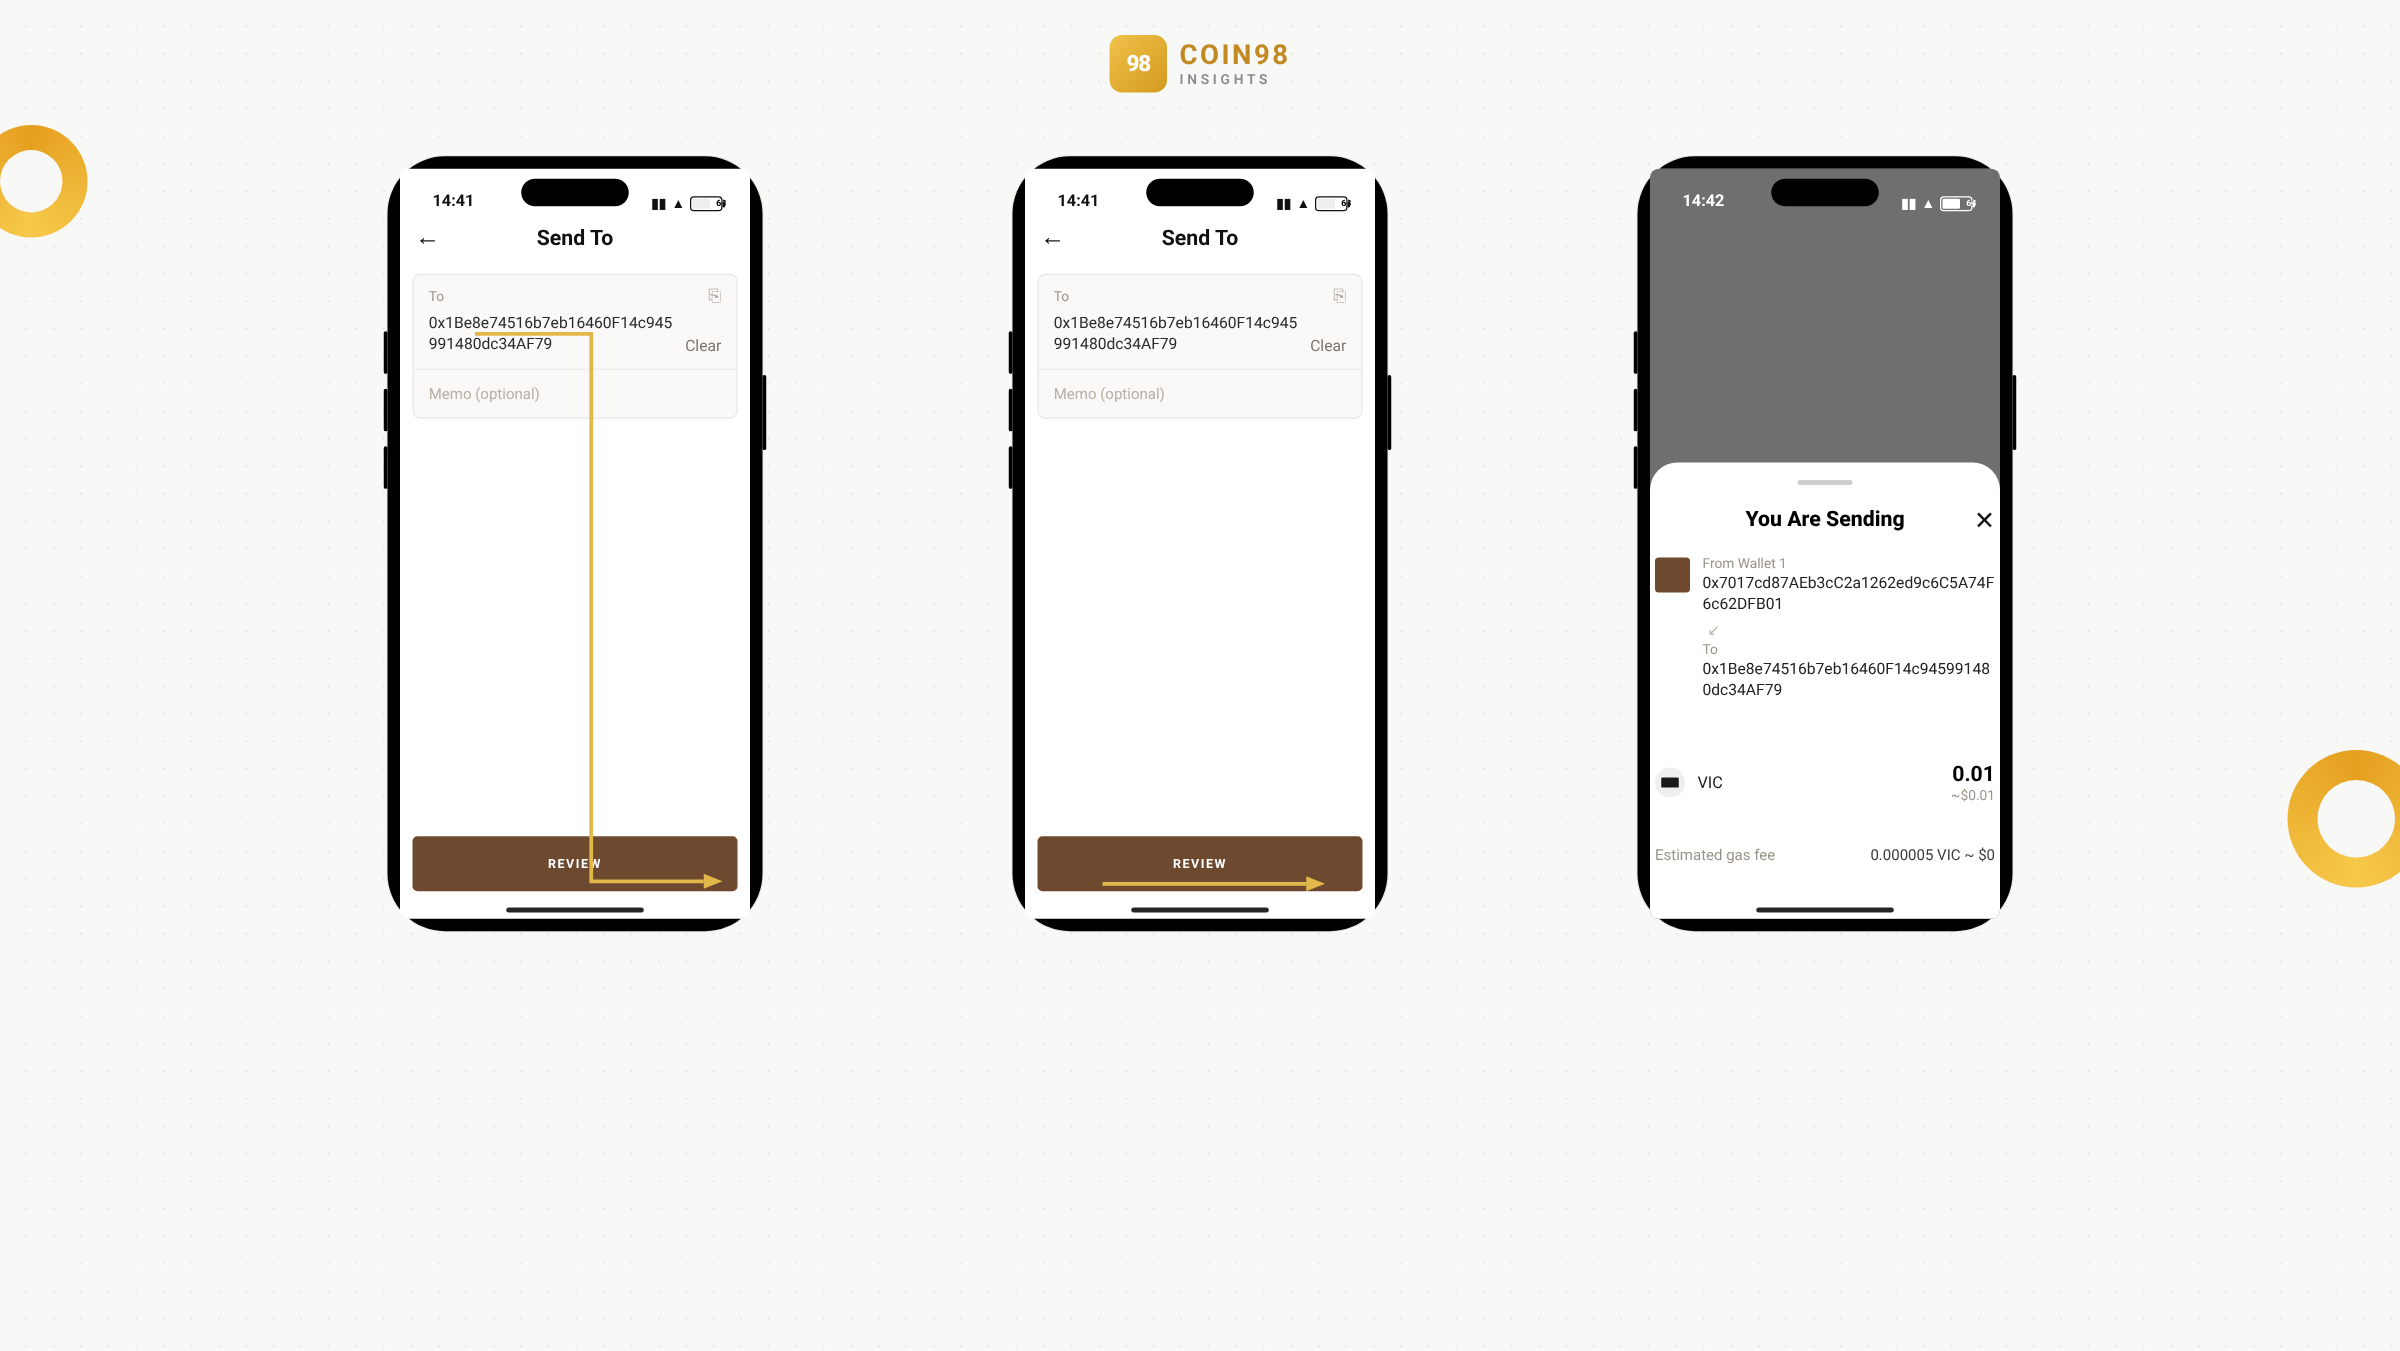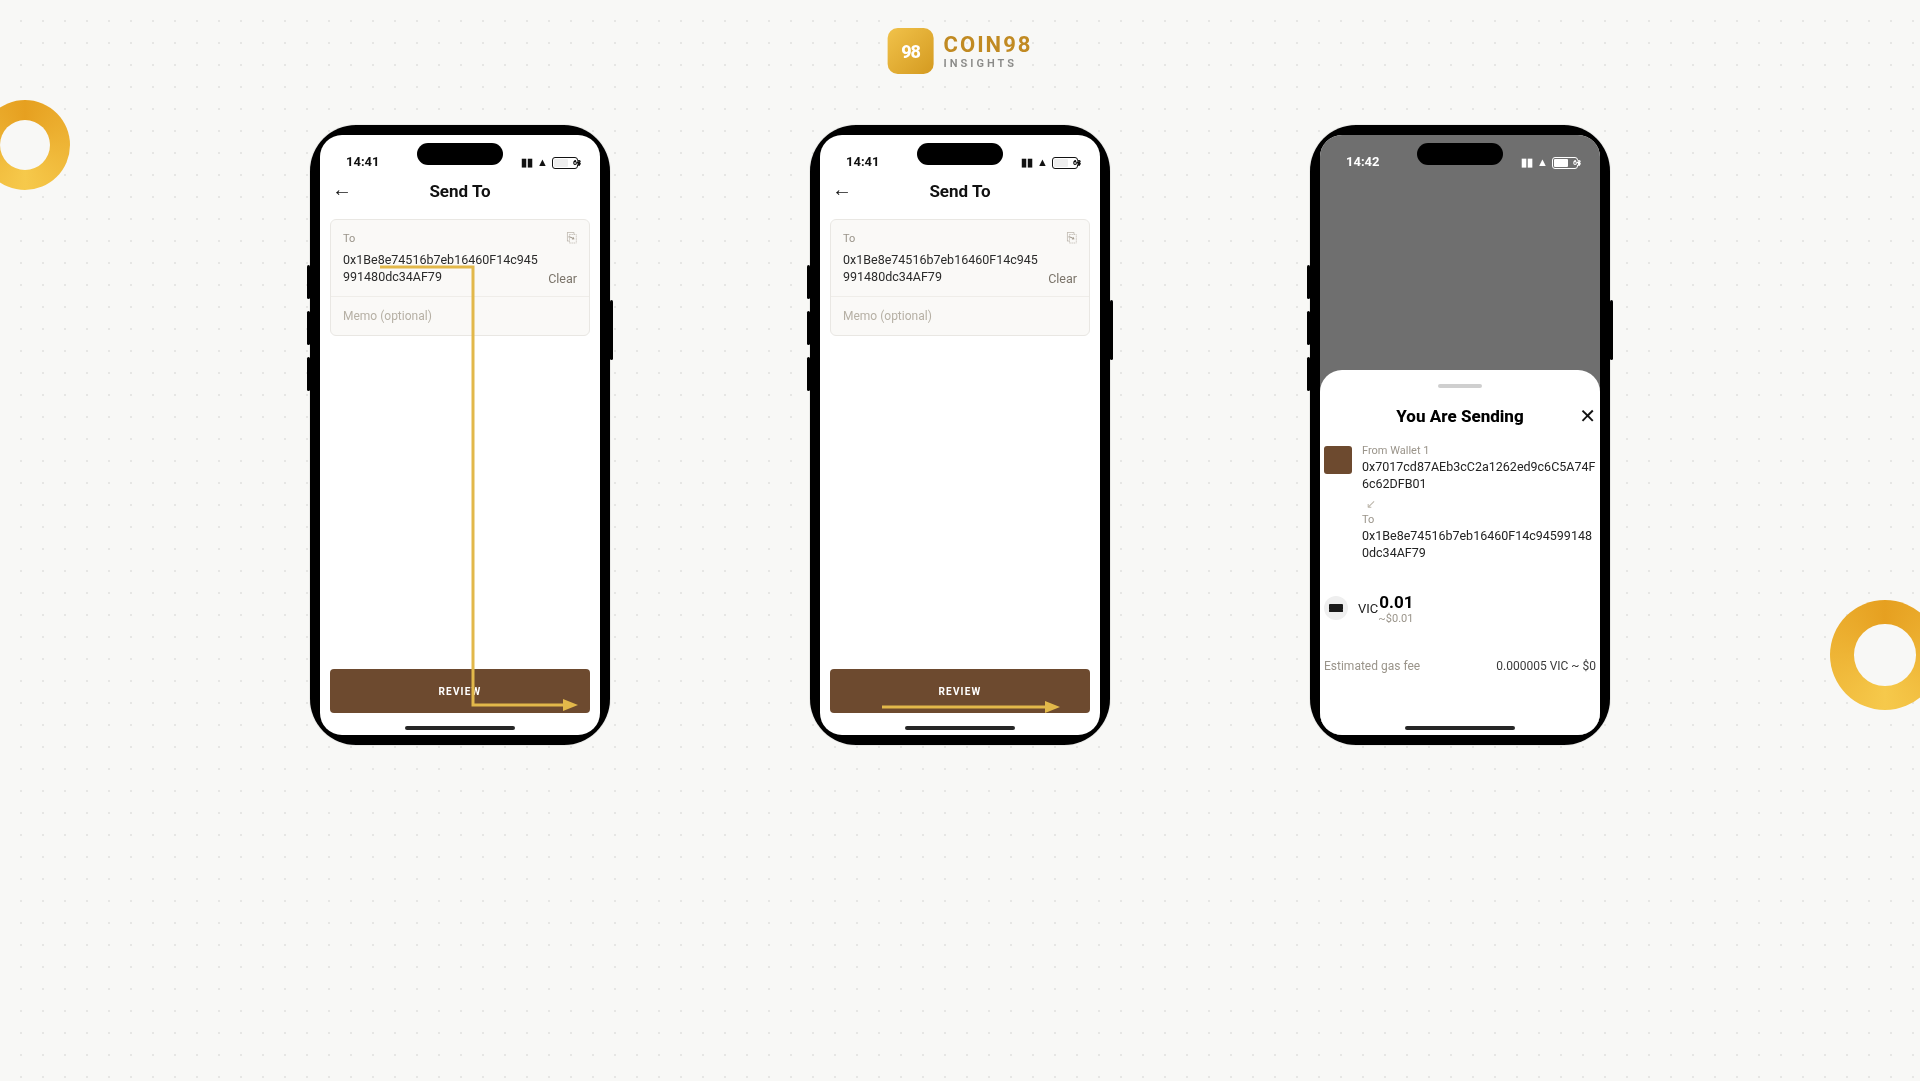--- a/index.html
+++ b/index.html
@@ -86,21 +86,21 @@
     background:#000;
     border-radius:3px;
   }
   .phone::before { left:-3px; top:140px; width:3px; height:34px; box-shadow: 0 46px 0 #000, 0 92px 0 #000; }
   .phone::after  { right:-3px; top:175px; width:3px; height:60px; }
 
   .screen {
     width: 100%;
     height: 100%;
     background: #fff;
-    border-radius: 22px;
+    border-radius: 7px;
     overflow: hidden;
     position: relative;
   }
 
   
   .island {
     position:absolute;
     top:8px; left:50%; transform:translateX(-50%);
     width:86px; height:22px;
     background:#000;
@@ -176,22 +176,22 @@
   .from-block{display:flex;gap:10px;margin-top:18px;align-items:flex-start;}
   .sq-icon{width:28px;height:28px;background:#6d4a2f;border-radius:3px;flex:none;margin-top:2px;}
   .tiny-lbl{font-size:11px;color:#9a948a;margin-bottom:2px;}
   .addr2{font-size:12.5px;color:#222;word-break:break-all;line-height:1.35;}
 
   .arrow-down{display:block;font-size:12px;color:#bdb7ac;margin:4px 0 2px 4px;}
 
   .to-block{margin-left:0;}
 
   .asset-row{
-    display:flex;align-items:center;
-    margin-top:30px;
+    display:flex;align-items:center;justify-content:space-between;
+    margin-top:48px;
   }
   .asset-left{display:flex;align-items:center;gap:10px;}
   .asset-ic{width:24px;height:24px;border-radius:50%;background:#efefef;display:flex;align-items:center;justify-content:center;}
   .asset-ic span{display:block;width:14px;height:6px;background:#1a1a1a;border-radius:1px;box-shadow:0 -5px 0 #1a1a1a, 0 5px 0 #1a1a1a; transform:scaleY(.5);}
   .asset-name{font-size:13px;font-weight:400;color:#222;}
   .amt{font-size:17px;font-weight:700;text-align:right;}
   .amt-sub{font-size:11px;color:#9a948a;text-align:right;margin-top:0px;}
 
   .gas-row{
     display:flex;justify-content:space-between;align-items:center;

